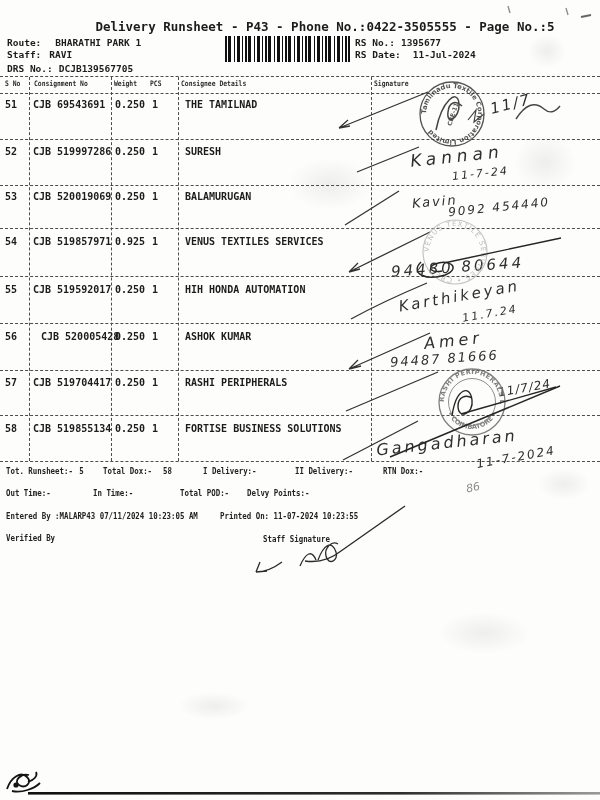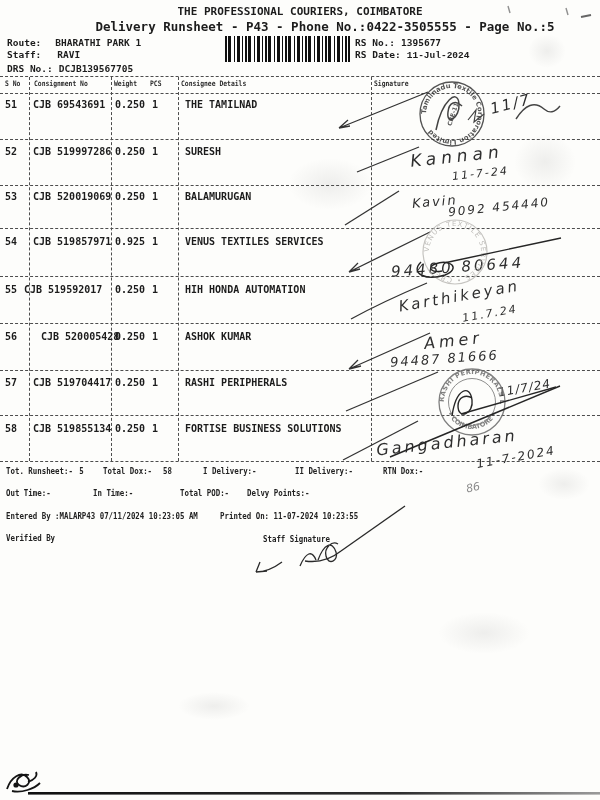--- a/index.html
+++ b/index.html
@@ -26,29 +26,28 @@
 
 <div class="page">
 
   <div class="smudge" style="left:528px;top:34px;width:38px;height:34px;"></div>
   <div class="smudge" style="left:288px;top:158px;width:84px;height:52px;"></div>
   <div class="smudge" style="left:514px;top:134px;width:62px;height:56px;"></div>
   <div class="smudge" style="left:438px;top:612px;width:92px;height:42px;"></div>
   <div class="smudge" style="left:178px;top:692px;width:72px;height:28px;"></div>
   <div class="smudge" style="left:538px;top:468px;width:52px;height:32px;"></div>
 
-  <div class="t ctr bold" style="top:6px;font-size:11px;">THE PROFESSIONAL COURIERS, COIMBATORE</div>
   <div class="t ctr bold" style="top:20px;left:25px;font-size:12.5px;">Delivery Runsheet - P43 - Phone No.:0422-3505555 - Page No.:5</div>
 
   <div class="t hdr" style="left:7px;top:38px;"><span>Route:</span><span style="margin-left:14px;">BHARATHI PARK 1</span></div>
-  <div class="t hdr" style="left:7px;top:50px;"><span>Staff:</span><span style="margin-left:16px;">RAVI</span></div>
+  <div class="t hdr" style="left:7px;top:50px;"><span>Staff:</span><span style="margin-left:8px;">RAVI</span></div>
   <div class="t hdr" style="left:7px;top:64px;"><span>DRS No.:</span><span style="margin-left:6px;">DCJB139567705</span></div>
 
   <div class="t hdr" style="left:355px;top:38px;"><span>RS No.:</span><span style="margin-left:6px;">1395677</span></div>
-  <div class="t hdr" style="left:355px;top:50px;"><span>RS Date:</span><span style="margin-left:6px;font-family:Liberation Mono, monospace;">11-Jul-2024</span></div>
+  <div class="t hdr" style="left:355px;top:50px;"><span>RS Date:</span><span style="margin-left:12px;">11-Jul-2024</span></div>
 
   <div class="barcode"></div>
 
   <div class="hline" style="top:76px;"></div>
   <div class="hline" style="top:93px;"></div>
   <div class="hline" style="top:139px;"></div>
   <div class="hline" style="top:185px;"></div>
   <div class="hline" style="top:228px;"></div>
   <div class="hline" style="top:276px;"></div>
   <div class="hline" style="top:323px;"></div>
@@ -92,21 +91,21 @@
   </div>
   <div class="row" style="top:236px;">
     <span class="t cell" style="left:5px;">54</span>
     <span class="t cell" style="left:33px;">CJB 519857971</span>
     <span class="t cell" style="left:115px;">0.925</span>
     <span class="t cell" style="left:152px;">1</span>
     <span class="t cell" style="left:185px;">VENUS TEXTILES SERVICES</span>
   </div>
   <div class="row" style="top:284px;">
     <span class="t cell" style="left:5px;">55</span>
-    <span class="t cell" style="left:24px;">CJB 519592017</span>
+    <span class="t cell" style="left:33px;">CJB 519592017</span>
     <span class="t cell" style="left:115px;">0.250</span>
     <span class="t cell" style="left:152px;">1</span>
     <span class="t cell" style="left:185px;">HIH HONDA AUTOMATION</span>
   </div>
   <div class="row" style="top:331px;">
     <span class="t cell" style="left:5px;">56</span>
     <span class="t cell" style="left:41px;">CJB 520005428</span>
     <span class="t cell" style="left:115px;">0.250</span>
     <span class="t cell" style="left:152px;">1</span>
     <span class="t cell" style="left:185px;">ASHOK KUMAR</span>

